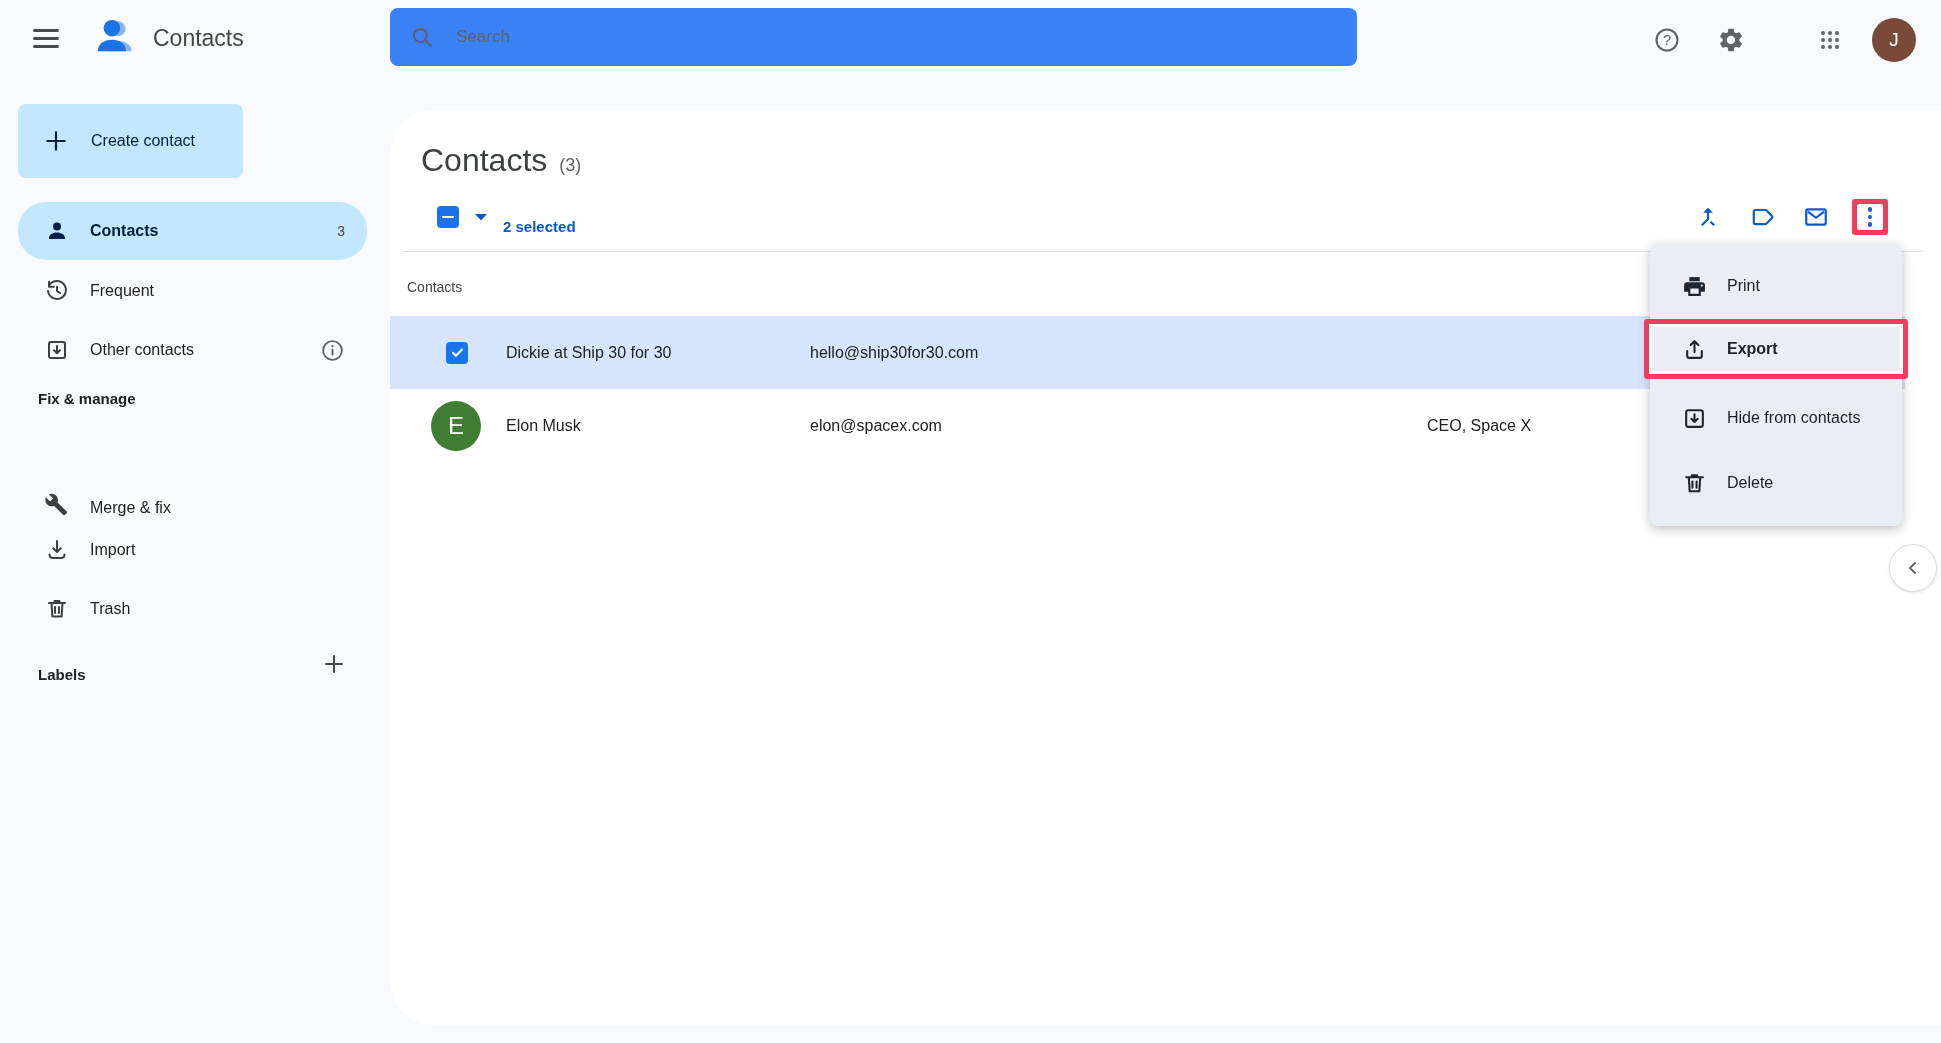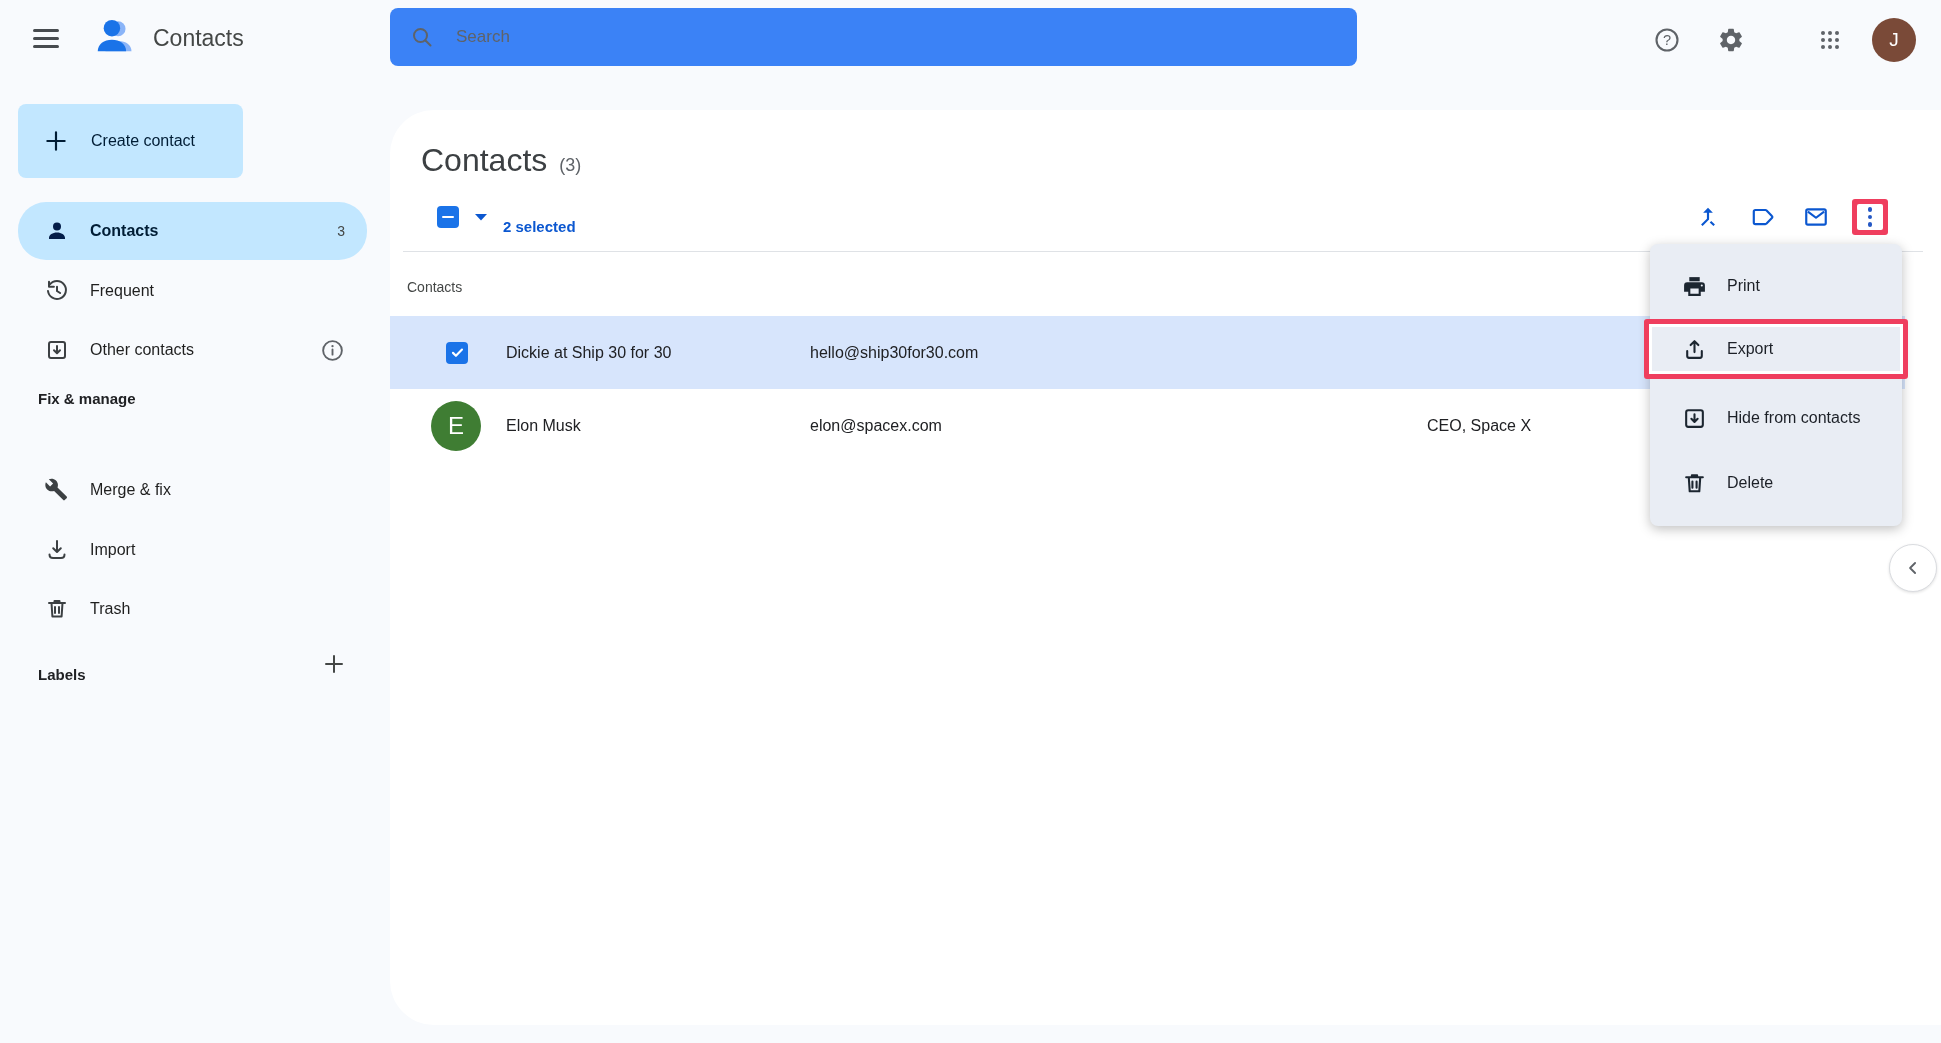--- a/index.html
+++ b/index.html
@@ -88,21 +88,21 @@
     border-radius:50%; background:#3f7d33; color:#fff; font-size:24px;
     display:flex; align-items:center; justify-content:center; }
 
   
   .menu { position:absolute; left:1650px; top:244px; width:252px; height:282px;
     background:#e9edf4; border-radius:8px; box-shadow:0 3px 12px rgba(0,0,0,0.25); }
   .menu-item { position:absolute; left:0; width:100%; height:56px; background:none; border:none;
     cursor:pointer; display:flex; align-items:center; padding-left:32px; gap:20px; font-family:inherit; }
   .menu-item .lbl { font-size:16px; color:#1c2027; }
   .menu-item.print { top:14px; }
-  .menu-item.export { top:77px; }
+  .menu-item.export { top:77px;font-weight:bold; }
   .menu-item.hide { top:146px; }
   .menu-item.delete { top:211px; }
   .export-annotation { position:absolute; left:-6px; top:75px; width:264px; height:60px;
     border:5px solid #ef3e5e; border-radius:3px; box-shadow:inset 0 0 0 3px #ffffff;
     pointer-events:none; }
 
   .panel-toggle { position:absolute; left:1889px; top:544px; width:48px; height:48px; border-radius:50%;
     background:#fff; border:1px solid #dadce0; box-shadow:0 1px 3px rgba(0,0,0,0.12);
     cursor:pointer; display:flex; align-items:center; justify-content:center; }
 </style>
@@ -198,21 +198,21 @@
       <span class="lbl">Other contacts</span>
       <svg width="25" height="25" viewBox="0 0 24 24" fill="none" stroke="#5f6368" stroke-width="1.8">
         <circle cx="12" cy="12" r="9"></circle>
           <path d="M12 11v5" stroke-linecap="round"></path>
           <circle cx="12" cy="7.8" r="1.1" fill="#5f6368" stroke="none"></circle>
       </svg>
     </button>
 
     <div class="section-heading" style="top:314px;text-align:right;">Fix &amp; manage</div>
 
-    <button class="side-item" style="top:387px;">
+    <button class="side-item" style="top:387px;align-items:flex-end;">
       <svg width="24" height="24" viewBox="0 0 24 24" fill="#3c4043">
         <path d="M21.7 18.6 12.5 9.4c.9-2.3.4-5-1.5-6.9C9 .6 6.2.2 3.8 1.2l4.3 4.3-3 3L.9 4.3c-1.1 2.4-.6 5.2 1.3 7.1 1.9 1.9 4.6 2.4 6.9 1.5l9.2 9.2c.4.4 1 .4 1.4 0l1.9-1.9c.5-.4.5-1.1.1-1.6z"></path>
       </svg>
       <span class="lbl">Merge &amp; fix</span>
     </button>
 
     <button class="side-item" style="top:447px;">
       <svg width="24" height="24" viewBox="0 0 24 24" fill="none" stroke="#3c4043" stroke-width="2" stroke-linecap="round" stroke-linejoin="round">
         <path d="M12 3v10.5M8.2 10.2 12 14l3.8-3.8"></path>
           <path d="M4.5 16.5q0 3.5 3.5 3.5h8q3.5 0 3.5-3.5"></path>

